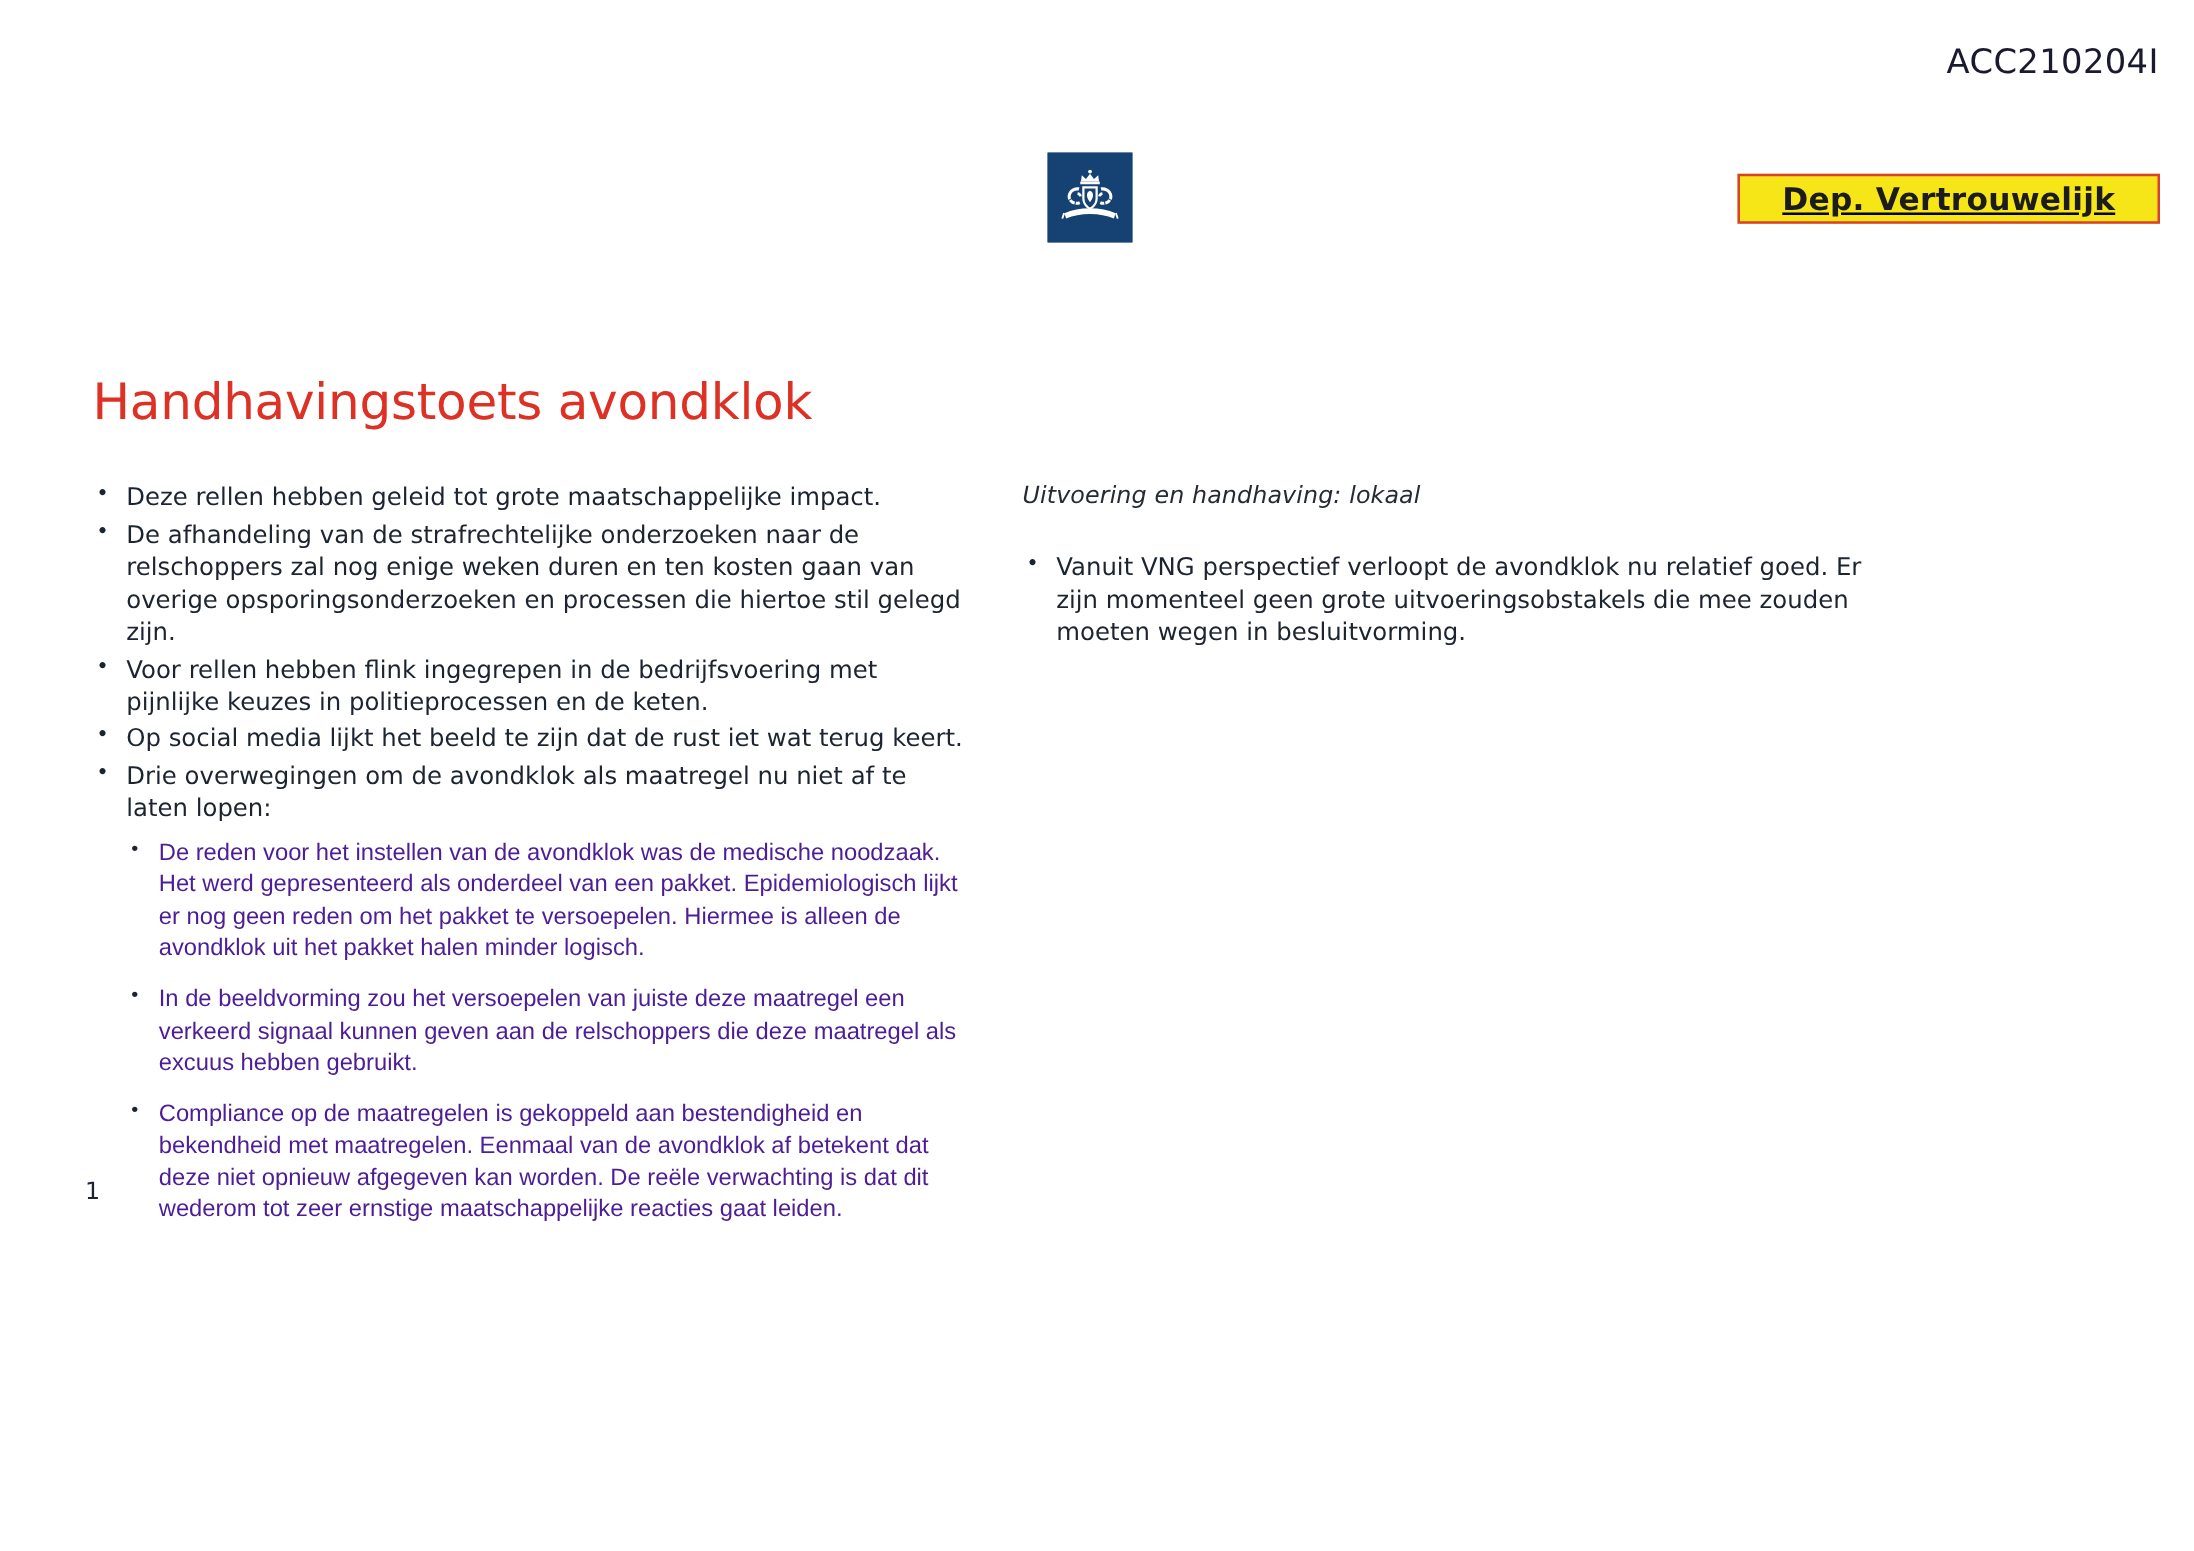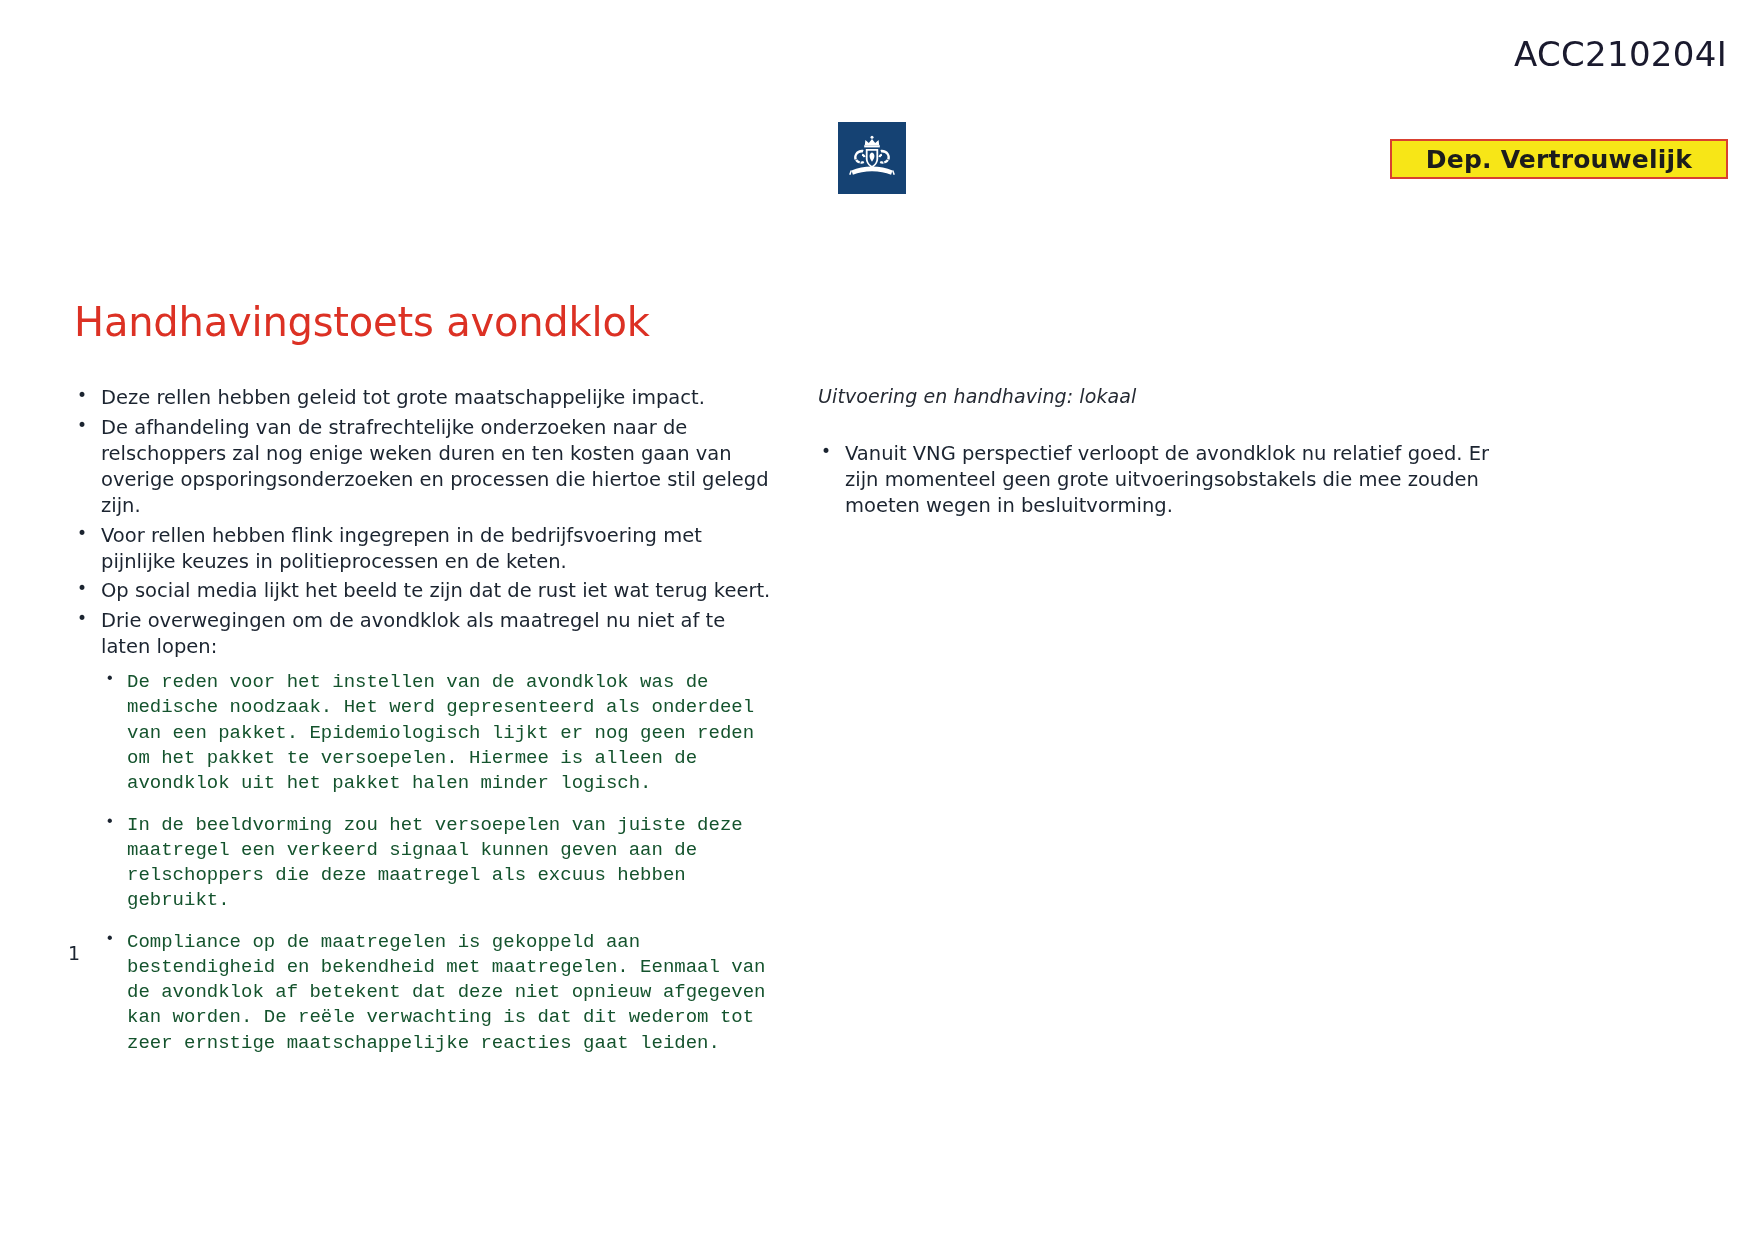--- a/index.html
+++ b/index.html
@@ -17,21 +17,21 @@
     background: #ffffff;
     overflow: hidden;
   }
 
   
   .doc-code {
     position: absolute;
     top: 34px;
     right: 28px;
     font-family: "DejaVu Sans", sans-serif;
-    font-size: 34px;
+    font-size: 27px;
     color: #1a1a2e;
     letter-spacing: 0.3px;
   }
 
   .logo {
     position: absolute;
     left: 838px;
     top: 122px;
     width: 68px;
     height: 72px;
@@ -44,20 +44,21 @@
     left: 1390px;
     top: 139px;
     width: 338px;
     height: 40px;
     background: #f7e617;
     border: 2px solid #d94030;
     box-sizing: border-box;
     display: flex;
     align-items: center;
     justify-content: center;
+    text-decoration: underline;
   }
   .classification .label {
     font-family: "DejaVu Sans", sans-serif;
     font-size: 25px;
     font-weight: bold;
     color: #1c1c1c;
     letter-spacing: 0.2px;
     position: relative;
     white-space: nowrap;
   }
@@ -116,24 +117,24 @@
 
   ul.subbullets {
     list-style: none;
     margin: 10px 0 0 0;
     padding: 0;
   }
   ul.subbullets > li {
     position: relative;
     padding-left: 26px;
     margin-bottom: 16px;
-    font-family: Liberation Mono, monospace;
+    font-family: Liberation Sans, sans-serif;
     font-size: 19px;
     line-height: 1.33;
-    color: #14532d;
+    color: #4c1d95;
   }
   ul.subbullets > li::before {
     content: "\2022";
     position: absolute;
     left: 4px;
     top: -1px;
     font-size: 16px;
     color: #1b2430;
   }
 

